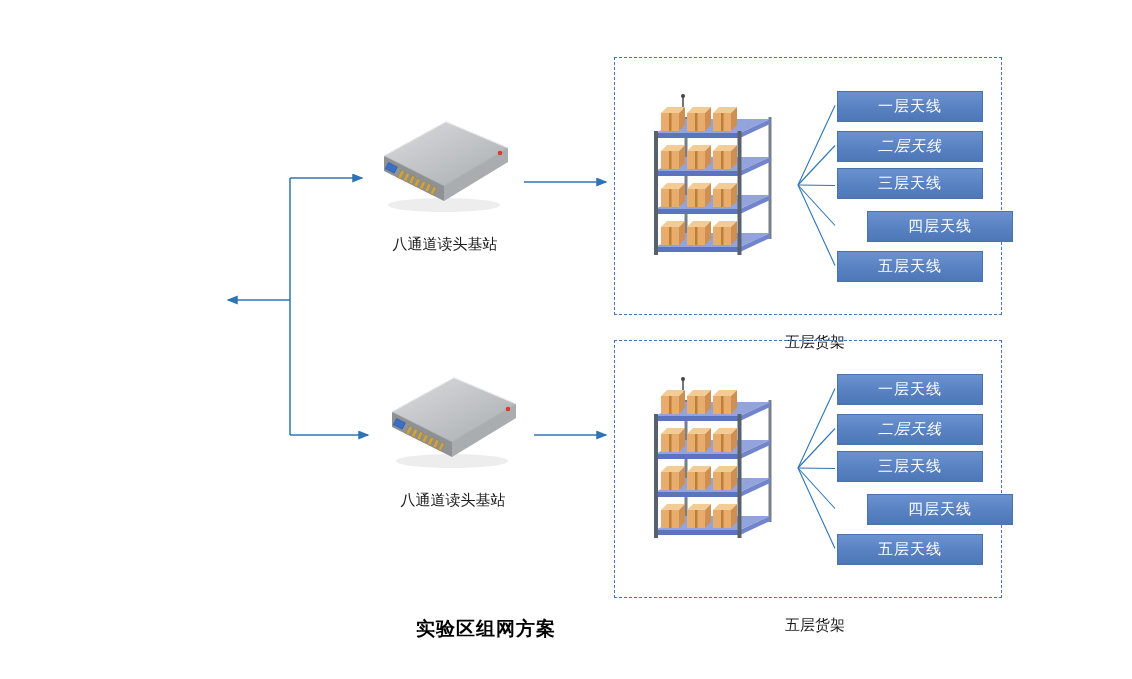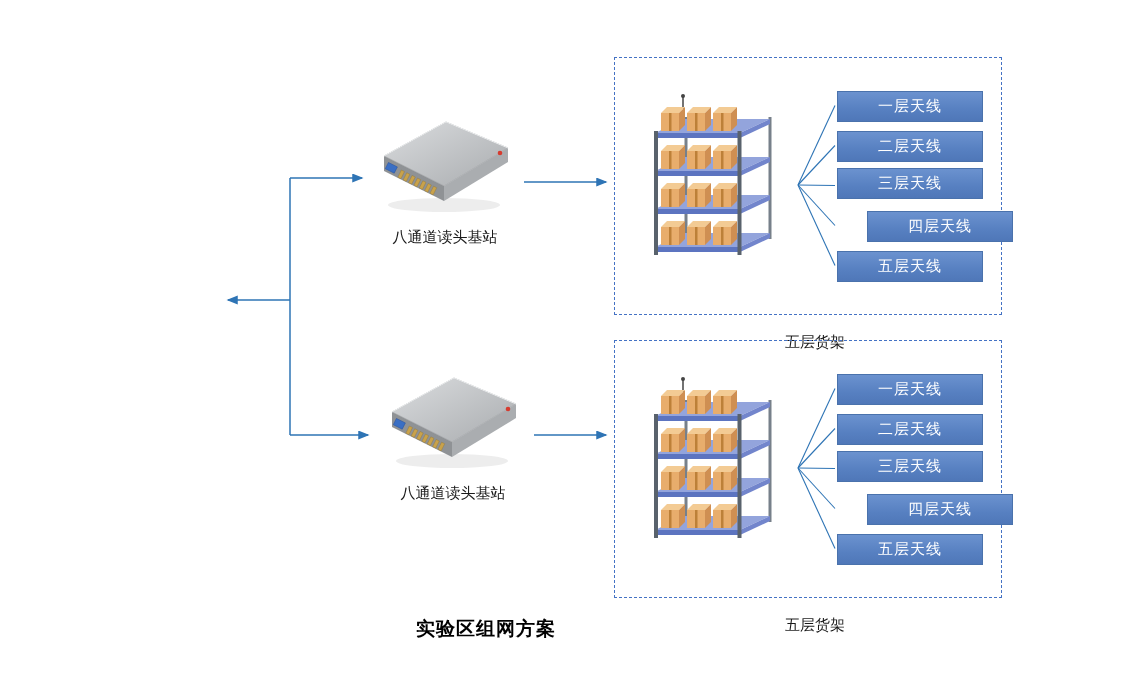--- a/index.html
+++ b/index.html
@@ -12,25 +12,25 @@
 
   .rack-illust { position:absolute; left:30px; top:35px; width:135px; height:165px; }
   .rack-label  { position:absolute; left:110px; top:236px; width:180px; text-align:center;
                  font-size:15px; color:#1a1a1a;margin-top:39px; }
 
   .ant { position:absolute; left:222px; width:146px; height:31px;
          background:linear-gradient(180deg,#6b92cf 0%, #5780c1 60%, #4f77b8 100%);
          border:1px solid #4a72ac; box-sizing:border-box;
          color:#fff; font-size:15px; letter-spacing:1px;
          display:flex; align-items:center; justify-content:center; }
-  .ant.a1 { top:33px; }  .ant.a2 { top:73px; }  .ant.a3 { top:110px;text-align:right; }
+  .ant.a1 { top:33px; }  .ant.a2 { top:73px;font-style:italic; }  .ant.a3 { top:110px;text-align:right; }
   .ant.a4 { top:153px;margin-left:30px; } .ant.a5 { top:193px; }
 
   .device { position:absolute; }
-  .device .label { text-align:center; font-size:15px; color:#1a1a1a; margin-top:7px; }
+  .device .label { text-align:center; font-size:15px; color:#1a1a1a; margin-top:14px; }
   .switch-wrap { left:80px;  top:262px; width:135px; }
   .reader1     { left:370px; top:112px; width:150px; }
   .reader2     { left:378px; top:368px; width:150px; }
 
   .title { position:absolute; left:0; top:616px; width:972px; text-align:center;
            font-size:19px; font-weight:bold; color:#000; letter-spacing:1px; }
 
   .defs-holder { position:absolute; width:0; height:0; overflow:hidden; }
 </style>
 </head>

